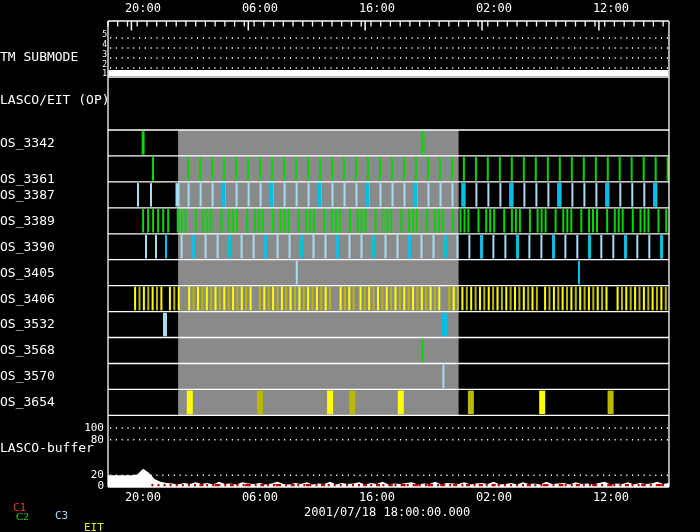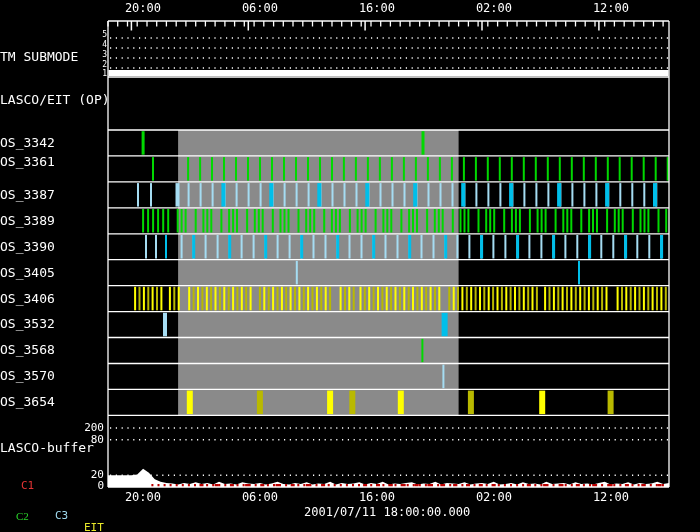--- a/index.html
+++ b/index.html
@@ -586,54 +586,54 @@
       <line x1="131.4" y1="21" x2="131.4" y2="30.5" stroke="#fff" stroke-width="1.5"></line>
       <line x1="248.3" y1="21" x2="248.3" y2="30.5" stroke="#fff" stroke-width="1.5"></line>
       <line x1="365.1" y1="21" x2="365.1" y2="30.5" stroke="#fff" stroke-width="1.5"></line>
       <line x1="482.0" y1="21" x2="482.0" y2="30.5" stroke="#fff" stroke-width="1.5"></line>
       <line x1="598.9" y1="21" x2="598.9" y2="30.5" stroke="#fff" stroke-width="1.5"></line>
     </svg>
 
   <div class="lbl rowlbl" style="top:50px">TM SUBMODE</div>
   <div class="lbl rowlbl" style="top:93px">LASCO/EIT (OP)</div>
   <div class="lbl rowlbl" style="top:136px">OS_3342</div>
-  <div class="lbl rowlbl" style="top:155px">OS_3361</div>
+  <div class="lbl rowlbl" style="top:172px">OS_3361</div>
   <div class="lbl rowlbl" style="top:188px">OS_3387</div>
   <div class="lbl rowlbl" style="top:214px">OS_3389</div>
   <div class="lbl rowlbl" style="top:240px">OS_3390</div>
   <div class="lbl rowlbl" style="top:266px">OS_3405</div>
   <div class="lbl rowlbl" style="top:292px">OS_3406</div>
   <div class="lbl rowlbl" style="top:317px">OS_3532</div>
   <div class="lbl rowlbl" style="top:343px">OS_3568</div>
   <div class="lbl rowlbl" style="top:369px">OS_3570</div>
   <div class="lbl rowlbl" style="top:395px">OS_3654</div>
   <div class="lbl rowlbl" style="top:441px;width:94px">LASCO-buffer</div>
 
   <div class="lbl tmtick" style="top:31px">5</div>
   <div class="lbl tmtick" style="top:41px">4</div>
   <div class="lbl tmtick" style="top:51px">3</div>
   <div class="lbl tmtick" style="top:61px">2</div>
   <div class="lbl tmtick" style="top:70px">1</div>
 
-  <div class="lbl buftick" style="top:422px">200</div>
+  <div class="lbl buftick" style="top:422px">100</div>
   <div class="lbl buftick" style="top:434px">80</div>
   <div class="lbl buftick" style="top:469px">20</div>
   <div class="lbl buftick" style="top:480px">0</div>
 
   <div class="lbl timelbl" style="left:101px;top:2px">20:00</div>
   <div class="lbl timelbl" style="left:218px;top:2px">06:00</div>
   <div class="lbl timelbl" style="left:335px;top:2px">16:00</div>
   <div class="lbl timelbl" style="left:452px;top:2px">02:00</div>
   <div class="lbl timelbl" style="left:569px;top:2px">12:00</div>
 
   <div class="lbl timelbl" style="left:101px;top:491px">20:00</div>
   <div class="lbl timelbl" style="left:218px;top:491px">06:00</div>
   <div class="lbl timelbl" style="left:335px;top:491px">16:00</div>
   <div class="lbl timelbl" style="left:452px;top:491px">02:00</div>
   <div class="lbl timelbl" style="left:569px;top:491px">12:00</div>
 
-  <div class="lbl" style="left:304px;top:506px;font-size:12px;line-height:13px">2001/07/11 18:00:00.000</div>
-
-  <div class="lbl legitem" style="left: 13px; top: 480px; color: rgb(226, 51, 51); margin-left: 8px;">C1</div>
+  <div class="lbl" style="left:304px;top:506px;font-size:12px;line-height:13px">2001/07/18 18:00:00.000</div>
+
+  <div class="lbl legitem" style="left: 13px; top: 502px; color: rgb(226, 51, 51);">C1</div>
   <div class="lbl legitem" style="left: 16px; top: 510px; color: rgb(42, 212, 42); font-family: Liberation Serif, serif;">C2</div>
   <div class="lbl legitem" style="left: 55px; top: 510px; color: rgb(159, 217, 238);">C3</div>
   <div class="lbl legitem" style="left: 84px; top: 510px; color: rgb(232, 232, 42); margin-top: 12px;">EIT</div>
 </div>
 
 </body></html>

